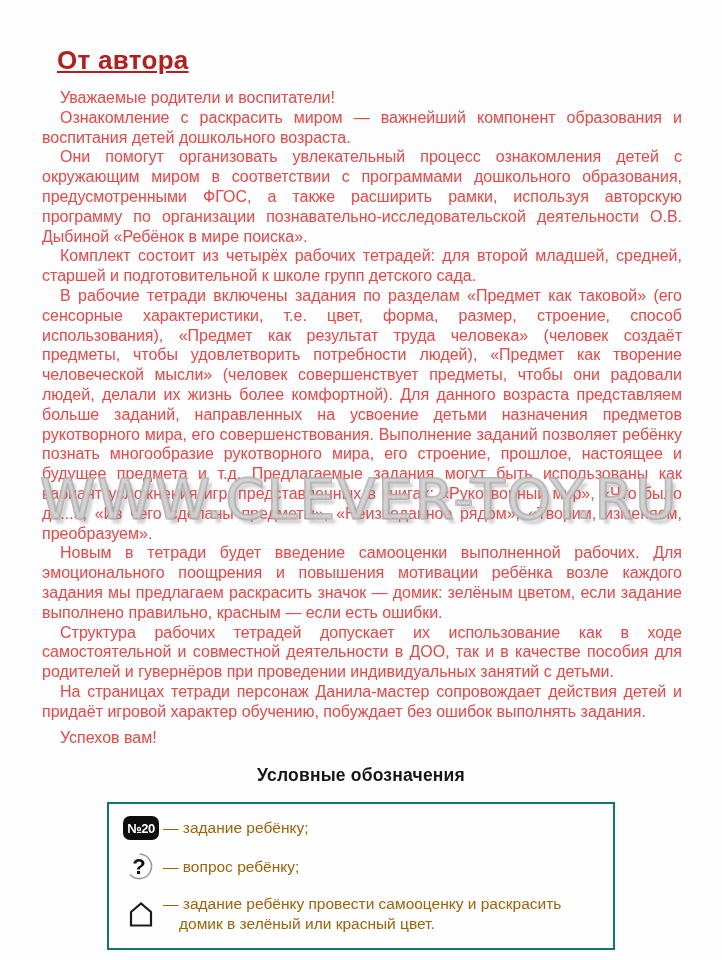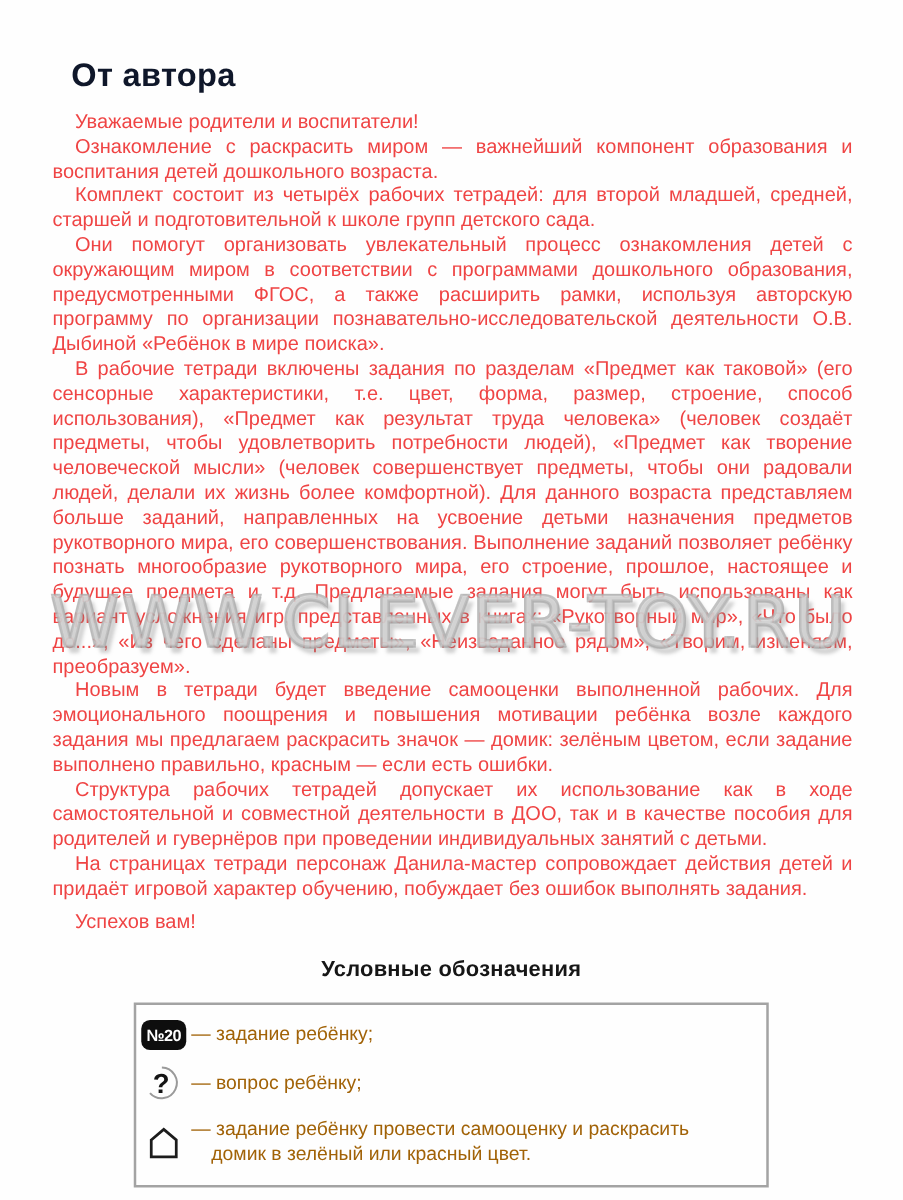--- a/index.html
+++ b/index.html
@@ -15,21 +15,22 @@
     background: #fefefe;
     color: #1e1e1e;
   }
   .page-title {
     position: absolute;
     left: 57px; top: 45px;
     margin: 0;
     font-size: 26px;
     font-weight: bold;
     letter-spacing: 0.3px;
-    color: #0f172a;
+    color: #b91c1c;
+    text-decoration: underline;
   }
   .body-text {
     position: absolute;
     left: 42px; top: 88px;
     width: 640px;
     font-size: 16px;
     line-height: 19.8px;
     text-align: justify;
     color: #ef4444;
   }
@@ -64,23 +65,23 @@
     text-align: center;
     font-size: 17.5px;
     font-weight: bold;
     color: #161616;
     letter-spacing: 0.2px;
   }
   .legend-box {
     box-sizing: border-box;
     width: 508px;
     margin: 16px auto 0 auto;
-    border: 2px solid #a3a3a3;
+    border: 2px solid #0f766e;
     background: #fefefe;
-    padding: 12px 14px 14px 0;
+    padding: 12px 14px 14px 10px;
   }
   .legend-row { display: flex; align-items: center; margin-top: 12px; }
   .legend-row:first-child { margin-top: 0; }
   .legend-icon-col {
     flex: 0 0 44px; width: 44px;
     display: flex; align-items: center; justify-content: center;
   }
   .legend-label {
     font-size: 15.5px;
     line-height: 20px;
@@ -104,22 +105,22 @@
 </head>
 <body>
 
 <div class="page">
 
   <h1 class="page-title">От автора</h1>
 
   <div class="body-text">
     <p>Уважаемые родители и воспитатели!</p>
     <p>Ознакомление с раскрасить миром — важнейший компонент образования и воспитания детей дошкольного возраста.</p>
+    <p>Они помогут организовать увлекательный процесс ознакомления детей с окружающим миром в соответствии с программами дошкольного образования, предусмотренными ФГОС, а также расширить рамки, используя авторскую программу по организации познавательно-исследовательской деятельности О.В. Дыбиной «Ребёнок в мире поиска».</p>
     <p>Комплект состоит из четырёх рабочих тетрадей: для второй младшей, средней, старшей и подготовительной к школе групп детского сада.</p>
-    <p>Они помогут организовать увлекательный процесс ознакомления детей с окружающим миром в соответствии с программами дошкольного образования, предусмотренными ФГОС, а также расширить рамки, используя авторскую программу по организации познавательно-исследовательской деятельности О.В. Дыбиной «Ребёнок в мире поиска».</p>
     <p>В рабочие тетради включены задания по разделам «Предмет как таковой» (его сенсорные характеристики, т.е. цвет, форма, размер, строение, способ использования), «Предмет как результат труда человека» (человек создаёт предметы, чтобы удовлетворить потребности людей), «Предмет как творение человеческой мысли» (человек совершенствует предметы, чтобы они радовали людей, делали их жизнь более комфортной). Для данного возраста представляем больше заданий, направленных на усвоение детьми назначения предметов рукотворного мира, его совершенствования. Выполнение заданий позволяет ребёнку познать многообразие рукотворного мира, его строение, прошлое, настоящее и будущее предмета и т.д. Предлагаемые задания могут быть использованы как вариант усложнения игр, представленных в книгах: «Рукотворный мир», «Что было до...», «Из чего сделаны предметы», «Неизведанное рядом», «Творим, изменяем, преобразуем».</p>
     <p>Новым в тетради будет введение самооценки выполненной рабочих. Для эмоционального поощрения и повышения мотивации ребёнка возле каждого задания мы предлагаем раскрасить значок — домик: зелёным цветом, если задание выполнено правильно, красным — если есть ошибки.</p>
     <p>Структура рабочих тетрадей допускает их использование как в ходе самостоятельной и совместной деятельности в ДОО, так и в качестве пособия для родителей и гувернёров при проведении индивидуальных занятий с детьми.</p>
     <p>На страницах тетради персонаж Данила-мастер сопровождает действия детей и придаёт игровой характер обучению, побуждает без ошибок выполнять задания.</p>
     <p class="closing">Успехов вам!</p>
   </div>
 
   <div class="watermark">WWW.CLEVER-TOY.RU</div>
 
   <div class="legend">

